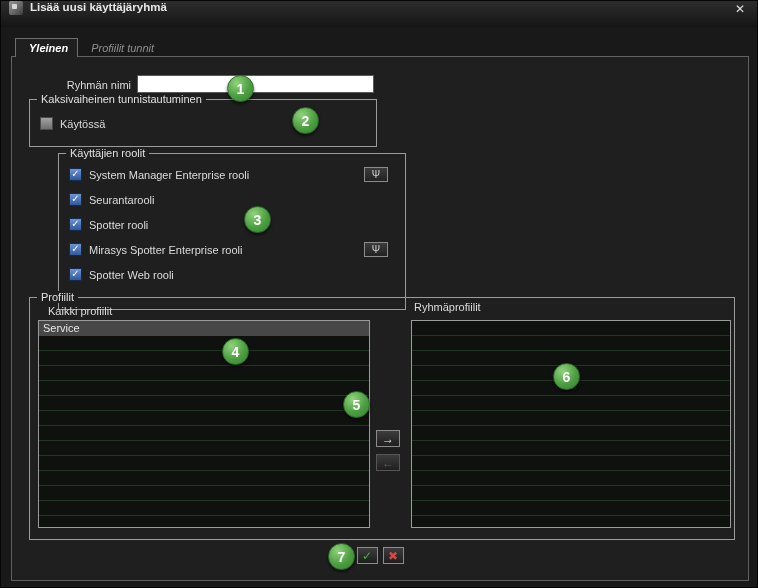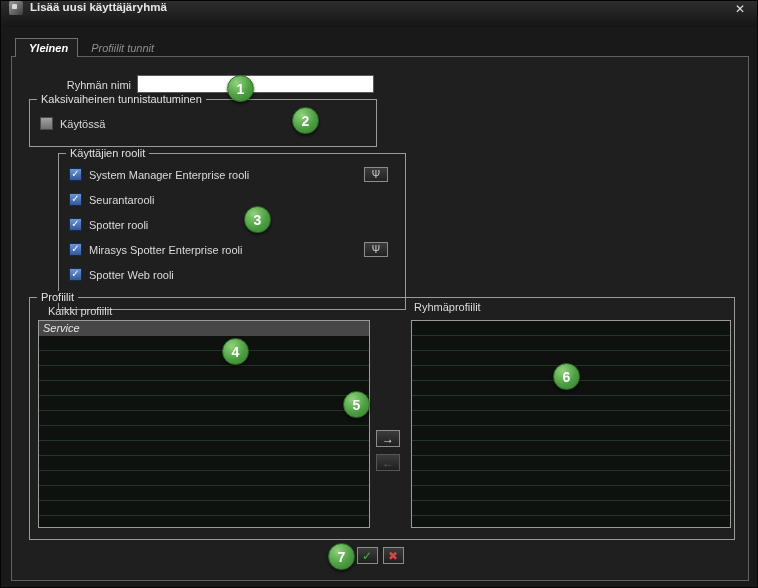--- a/index.html
+++ b/index.html
@@ -31,21 +31,21 @@
   .key-btn{margin-left:auto;width:24px;height:15px;background:linear-gradient(#3c3c3c,#222);border:1px solid #8c8c8c;color:#cfcfcf;font-size:10px;display:flex;align-items:center;justify-content:center;padding:0;}
   .gb-profiles{left:17px;top:240px;width:706px;height:243px;}
   .plabel{position:absolute;color:#dcdcdc;}
   .plabel.leftlbl{left:18px;top:7px;}
   .plabel.rightlbl{left:384px;top:3px;}
   .plist{position:absolute;top:22px;height:208px;border:1px solid #9b9b9b;background-color:#0f110f;
          background-image:repeating-linear-gradient(to bottom,transparent 0,transparent 14px,#253525 14px,#253525 15px);overflow:hidden;}
   .plist.leftl{left:8px;width:332px;}
   .plist.rightl{left:381px;width:320px;}
   .prow{height:15px;line-height:15px;padding-left:4px;color:#e6e6e6;}
-  .prow.service{background:#474747;font-style:italic;}
+  .prow.service{background:#474747;}
   .prow.selected{background:#4e7e50;color:#fff;}
   .arrow-btn{position:absolute;left:346px;width:24px;height:17px;border:1px solid #8c8c8c;background:linear-gradient(#3c3c3c,#1f1f1f);color:#e8e8e8;display:flex;align-items:center;justify-content:center;font-size:12px;padding:0;}
   .arrow-btn.rightarrow{top:132px;}
   .arrow-btn.leftarrow{top:156px;color:#5c5c5c;border-color:#565656;}
   .footer{position:absolute;left:0;right:0;top:490px;display:flex;justify-content:center;gap:5px;}
   .fbtn{width:21px;height:17px;border:1px solid #8c8c8c;background:linear-gradient(#3c3c3c,#1f1f1f);display:flex;align-items:center;justify-content:center;font-size:12px;font-weight:bold;padding:0;}
   .fbtn.ok{color:#49b34b;}
   .fbtn.cancel{color:#d54848;}
   .badge{position:absolute;width:27px;height:27px;border-radius:50%;
          background:radial-gradient(circle at 35% 28%,#90d27c,#4c9e41 55%,#387f30);

